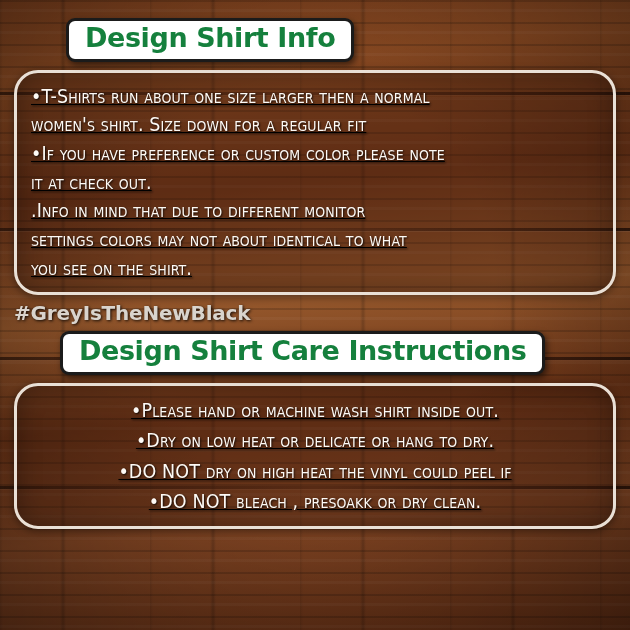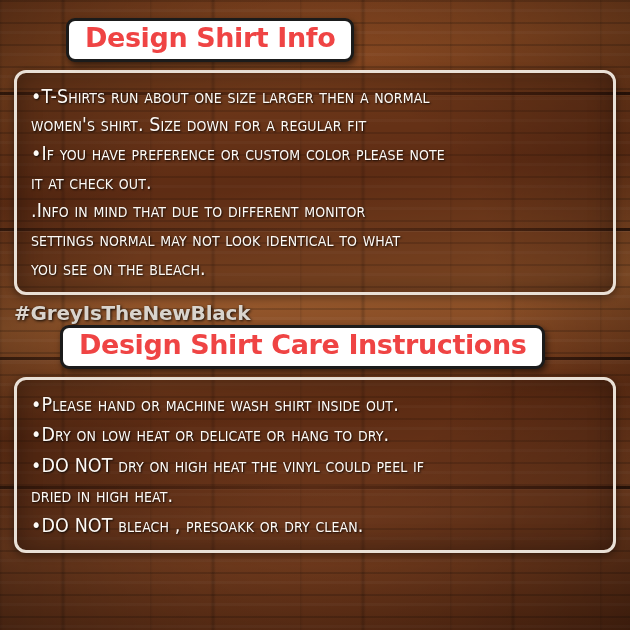--- a/index.html
+++ b/index.html
@@ -78,32 +78,33 @@
     box-shadow: 2px 3px 6px rgba(0,0,0,0.55);
   }
   .header-plate.wide {
     margin-left: 46px;
   }
   .header-text {
     font-family: "DejaVu Sans", sans-serif;
     font-weight: bold;
     font-size: 27px;
     line-height: 1.06;
-    color: #ef4444;
+    color: #15803d;
     letter-spacing: -0.4px;
     white-space: nowrap;
   }
 
   .body-box {
     margin-top: 8px;
     border: 3px solid #e9e0d6;
-    border-radius: 12px;
+    border-radius: 24px;
     background: rgba(60,27,12,0.30);
     box-shadow: 0 2px 8px rgba(0,0,0,0.45), inset 0 0 24px rgba(0,0,0,0.30);
     padding: 10px 14px 10px 14px;
+    text-decoration: underline;
   }
 
   .body-line {
     font-family: "DejaVu Sans Condensed", "DejaVu Sans", sans-serif;
     font-variant: small-caps;
     color: #fdfaf6;
     font-size: 19.5px;
     line-height: 1.42;
     letter-spacing: 0.1px;
     text-shadow: 1px 1px 2px rgba(0,0,0,0.8);
@@ -119,23 +120,25 @@
     margin-top: 6px;
     font-family: "DejaVu Sans", sans-serif;
     font-weight: bold;
     font-size: 20px;
     color: #d9d4cd;
     text-shadow: 1px 1px 3px rgba(0,0,0,0.85);
     letter-spacing: -0.2px;
   }
 
   .section-two {
+    margin-top: 6px;
   }
 
   .section-two .body-box {
+    text-align: center;
   }
 
   .section-two .body-line {
     font-size: 19.5px;
     line-height: 1.5;
   }
 </style>
 </head>
 <body>
 
@@ -152,34 +155,33 @@
     <div class="header-plate">
       <div class="header-text">Design Shirt Info</div>
     </div>
 
     <div class="body-box">
       <p class="body-line">•T-Shirts run about one size larger then a normal</p>
       <p class="body-line">women's shirt. Size down for a regular fit</p>
       <p class="body-line">•If you have preference or custom color please note</p>
       <p class="body-line">it at check out.</p>
       <p class="body-line">.Info in mind that due to different monitor</p>
-      <p class="body-line">settings normal may not look identical to what</p>
-      <p class="body-line">you see on the bleach.</p>
+      <p class="body-line">settings colors may not about identical to what</p>
+      <p class="body-line">you see on the shirt.</p>
     </div>
 
     <div class="hashtag">#GreyIsTheNewBlack</div>
 
     <div class="section-two">
       <div class="header-plate wide">
         <div class="header-text">Design Shirt Care Instructions</div>
       </div>
 
       <div class="body-box">
         <p class="body-line">•Please hand or machine wash shirt inside out.</p>
         <p class="body-line">•Dry on low heat or delicate or hang to dry.</p>
         <p class="body-line">•DO NOT dry on high heat the vinyl could peel if</p>
-        <p class="body-line">dried in high heat.</p>
         <p class="body-line">•DO NOT bleach , presoakk or dry clean.</p>
       </div>
     </div>
 
   </div>
 </div>
 
 </body></html>

